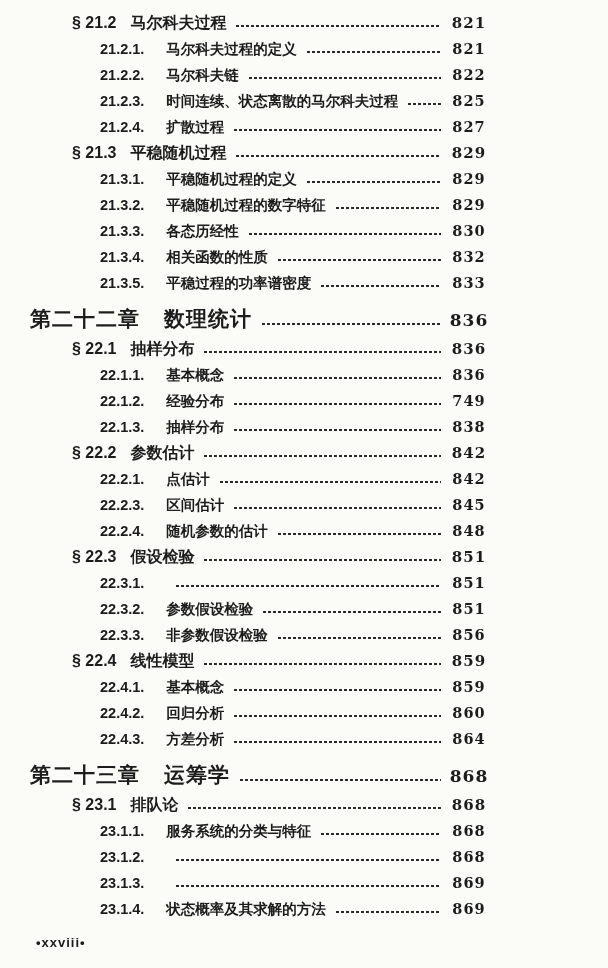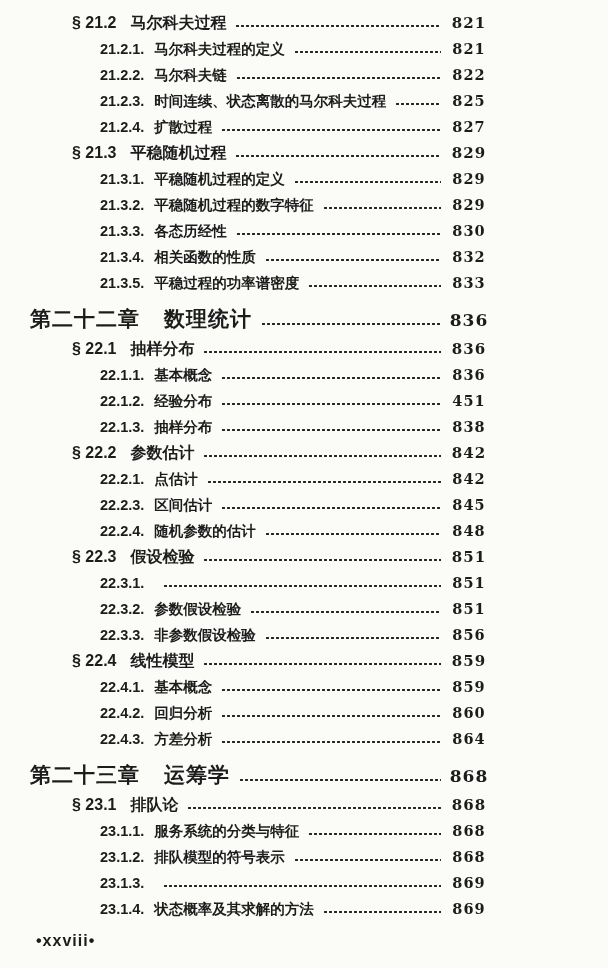--- a/index.html
+++ b/index.html
@@ -35,21 +35,21 @@
   .row.section {
     padding-left: 42px;
     font-size: 16px;
     font-weight: 700;
   }
   .row.subsection {
     padding-left: 70px;
     font-size: 14.5px;
     font-weight: 600;
   }
-  .label { margin-right: 10px; }
+  .label { margin-right: 22px; }
   .row.chapter .label { margin-right: 24px; }
   .row.section .label { margin-right: 14px; }
   .title { }
   .leader {
     flex: 1;
     min-width: 10px;
     height: 4px;
     margin: 0 7px 0 9px;
     background-image: radial-gradient(circle, #222 1.1px, rgba(0,0,0,0) 1.4px);
     background-size: 5px 4px;
@@ -63,21 +63,21 @@
     font-weight: 600;
     font-family: "DejaVu Serif", serif;
     letter-spacing: 1px;
   }
   .row.chapter .pageno { font-size: 17px; font-weight: 700; }
   .row.section .pageno { font-size: 15px; }
   .footer {
     position: absolute;
     left: 36px;
     bottom: 18px;
-    font-size: 16px;
+    font-size: 13px;
     font-weight: 800;
     letter-spacing: 1px;
   }
 </style>
 </head>
 <body>
 
 <div class="page">
   <div class="toc">
   <div class="row section">
@@ -175,21 +175,21 @@
     <span class="label">22.1.1.</span>
     <span class="title">基本概念</span>
     <span class="leader"></span>
     <span class="pageno">836</span>
   </div>
 
   <div class="row subsection">
     <span class="label">22.1.2.</span>
     <span class="title">经验分布</span>
     <span class="leader"></span>
-    <span class="pageno">451</span>
+    <span class="pageno">749</span>
   </div>
 
   <div class="row subsection">
     <span class="label">22.1.3.</span>
     <span class="title">抽样分布</span>
     <span class="leader"></span>
     <span class="pageno">838</span>
   </div>
 
   <div class="row section">
@@ -292,21 +292,20 @@
 
   <div class="row subsection">
     <span class="label">23.1.1.</span>
     <span class="title">服务系统的分类与特征</span>
     <span class="leader"></span>
     <span class="pageno">868</span>
   </div>
 
   <div class="row subsection">
     <span class="label">23.1.2.</span>
-    <span class="title">排队模型的符号表示</span>
     <span class="leader"></span>
     <span class="pageno">868</span>
   </div>
 
   <div class="row subsection">
     <span class="label">23.1.3.</span>
     <span class="leader"></span>
     <span class="pageno">869</span>
   </div>
 

